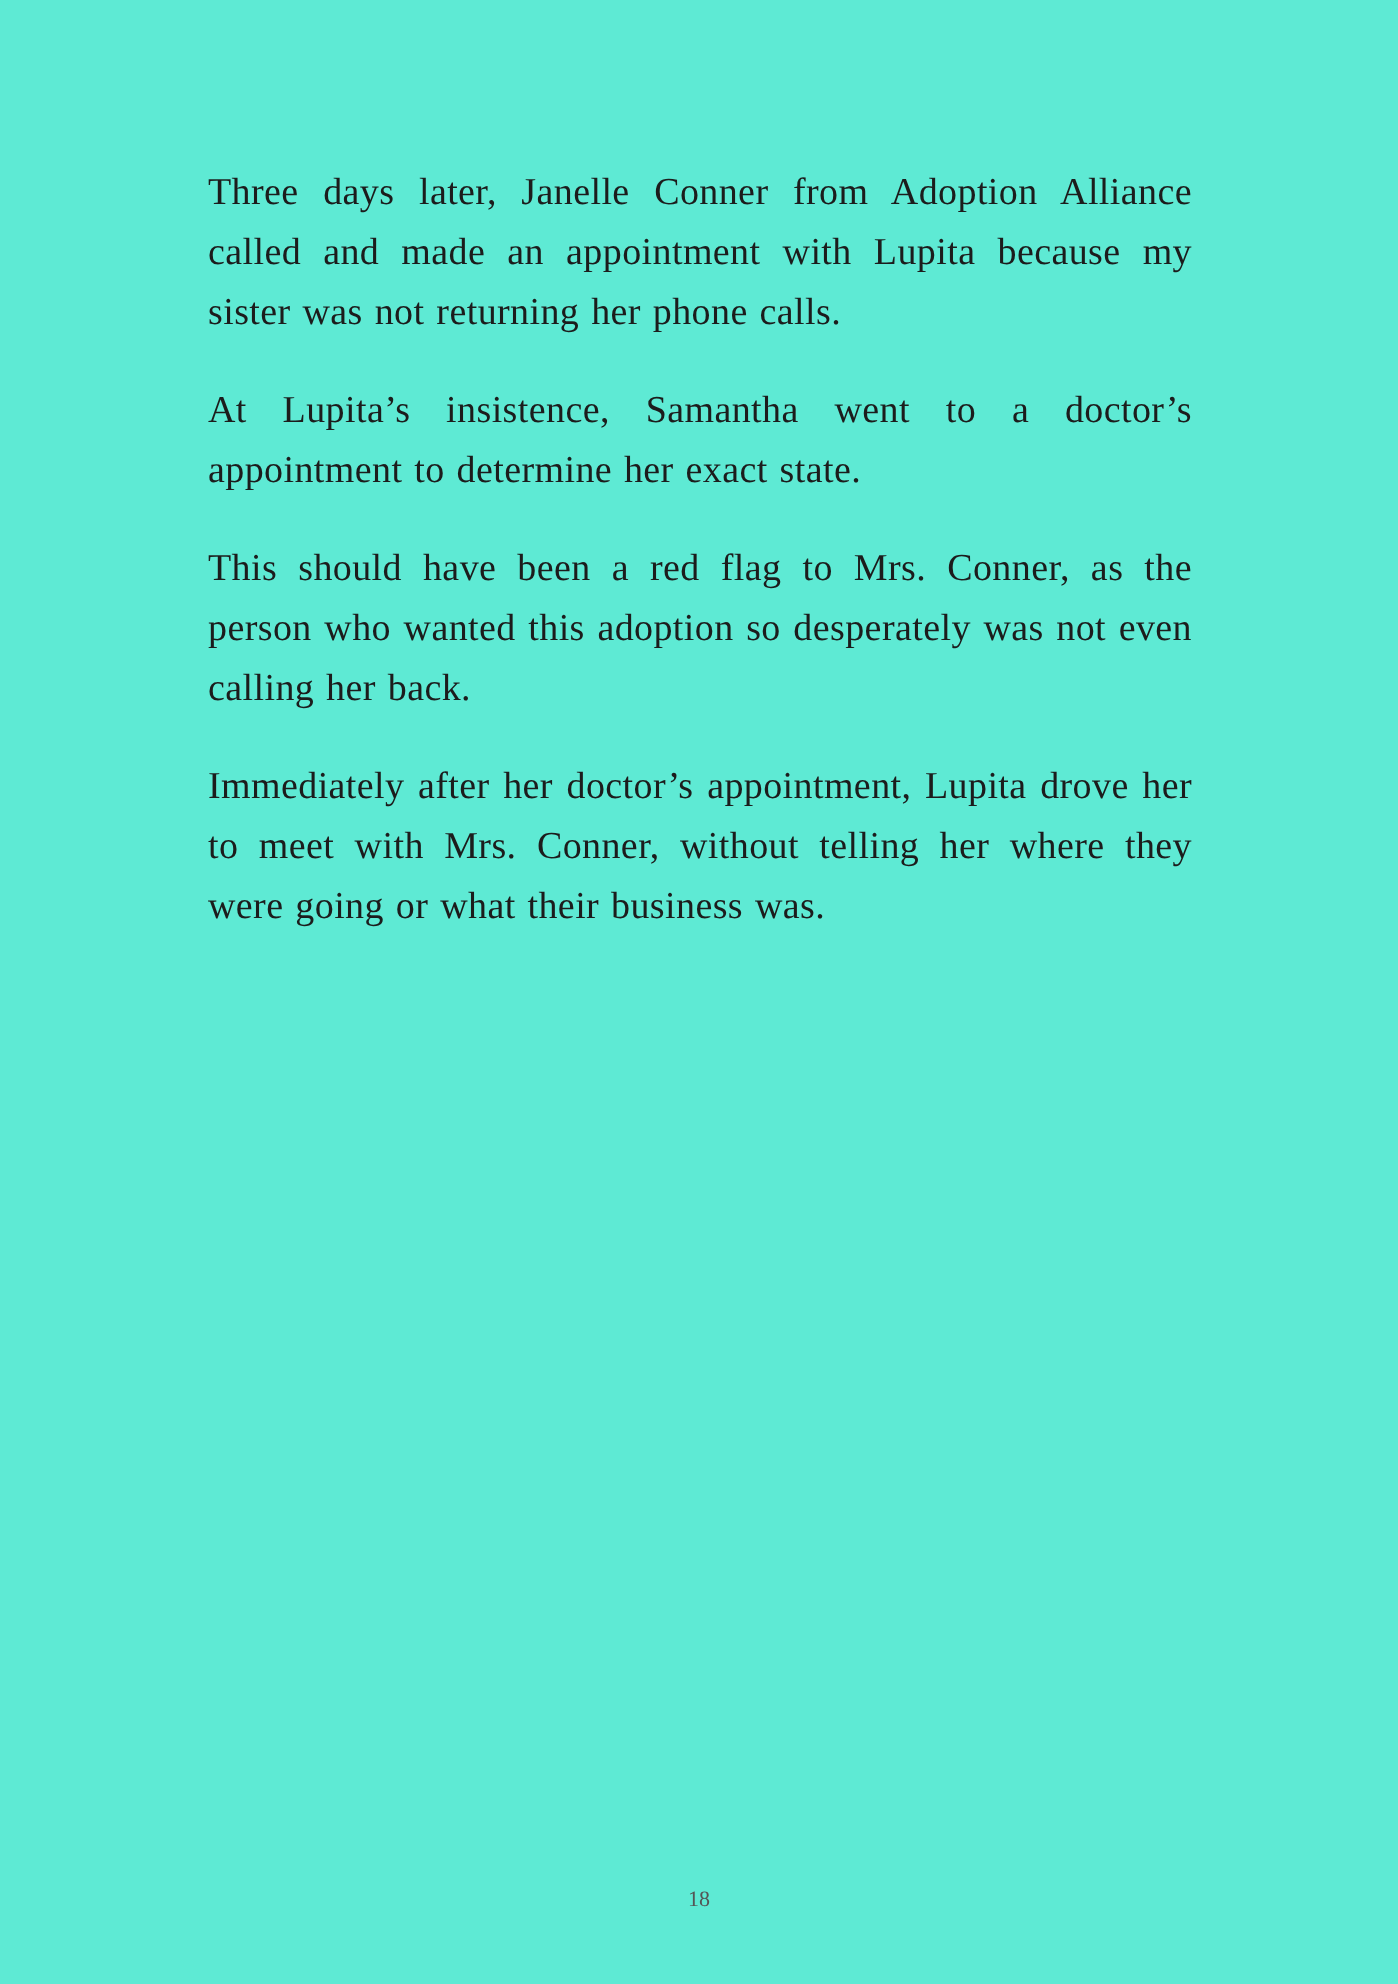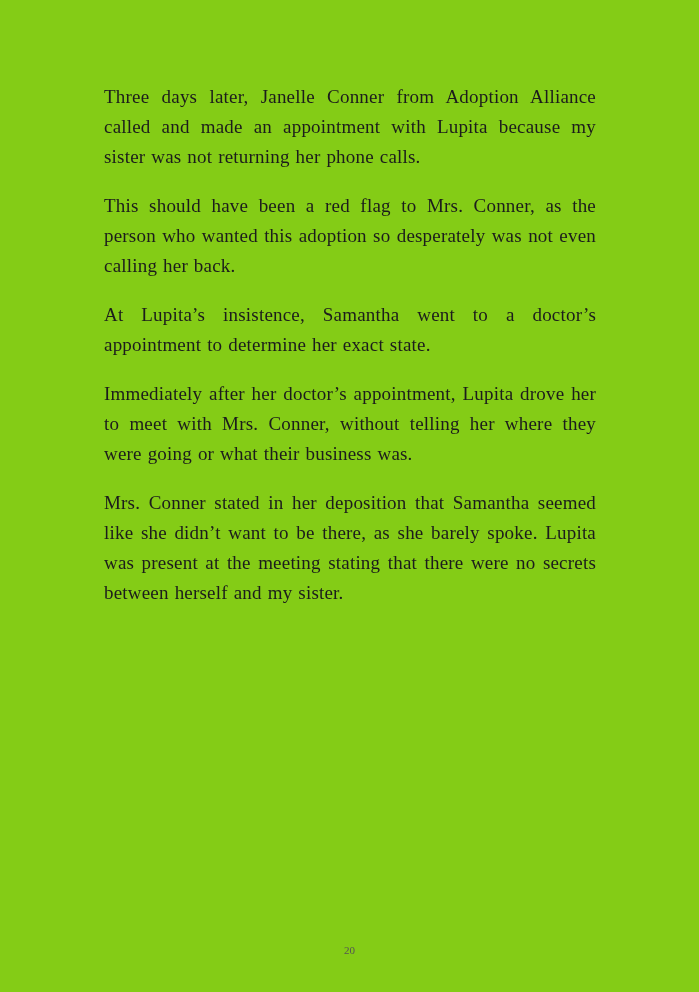--- a/index.html
+++ b/index.html
@@ -11,21 +11,21 @@
     width: 699px;
     height: 992px;
     position: relative;
     font-family: "Liberation Serif", "DejaVu Serif", serif;
     color: #1c1c1c;
     overflow: hidden;
   }
   .page {
     position: absolute;
     inset: 0;
-    background: #84cc16;
+    background: #5eead4;
   }
   .text-block {
     position: absolute;
     top: 82px;
     left: 104px;
     width: 492px;
   }
   .text-block p {
     margin: 0 0 19px 0;
     font-size: 19px;
@@ -43,19 +43,18 @@
     font-size: 11px;
     color: #555555;
   }
 </style>
 </head>
 <body>
 
 <div class="page">
   <div class="text-block">
     <p>Three days later, Janelle Conner from Adoption Alliance called and made an appointment with Lupita because my sister was not returning her phone calls.</p>
+    <p>At Lupita’s insistence, Samantha went to a doctor’s appointment to determine her exact state.</p>
     <p>This should have been a red flag to Mrs. Conner, as the person who wanted this adoption so desperately was not even calling her back.</p>
-    <p>At Lupita’s insistence, Samantha went to a doctor’s appointment to determine her exact state.</p>
     <p>Immediately after her doctor’s appointment, Lupita drove her to meet with Mrs. Conner, without telling her where they were going or what their business was.</p>
-    <p>Mrs. Conner stated in her deposition that Samantha seemed like she didn’t want to be there, as she barely spoke. Lupita was present at the meeting stating that there were no secrets between herself and my sister.</p>
   </div>
-  <div class="page-number">20</div>
+  <div class="page-number">18</div>
 </div>
 
 </body></html>

